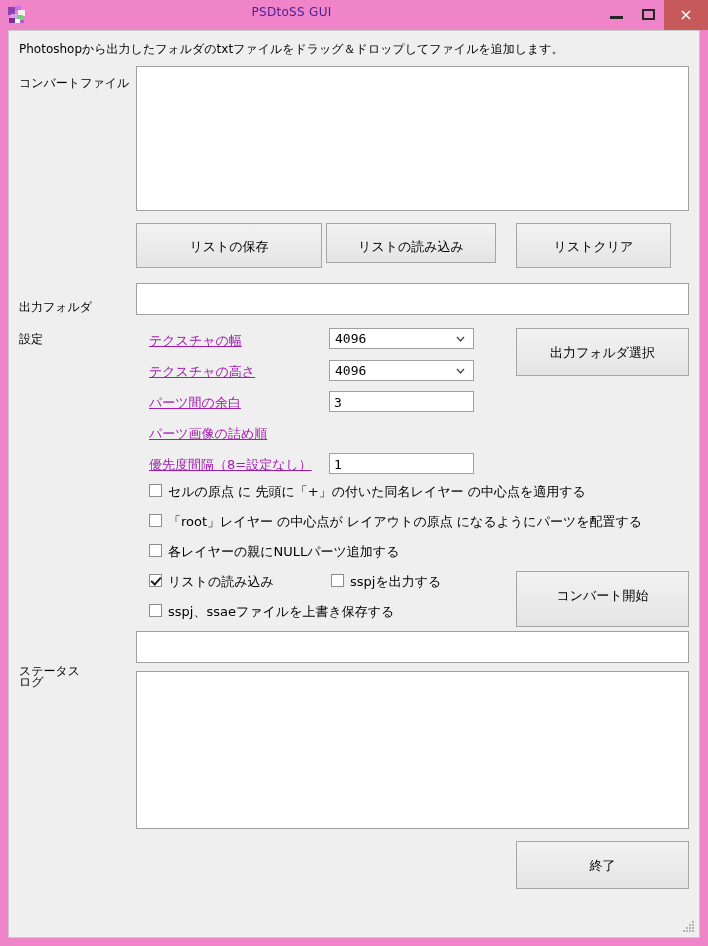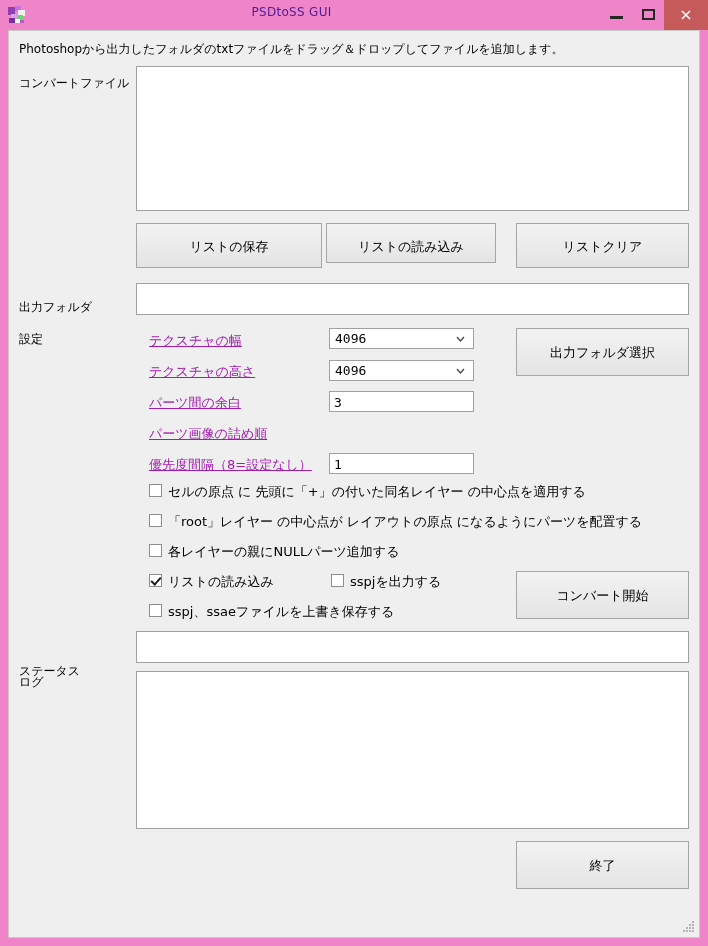--- a/index.html
+++ b/index.html
@@ -274,21 +274,21 @@
     <div class="label" style="left:10px; top:44px;">コンバートファイル</div>
 
     <div class="listbox" style="left:127px; top:35px; width:553px; height:145px;"></div>
 
     <div class="button" style="left:127px; top:192px; width:186px; height:45px; line-height:45px;">
       <span>リストの保存</span>
     </div>
     <div class="button" style="left:317px; top:192px; width:170px; height:40px; line-height:45px;">
       <span>リストの読み込み</span>
     </div>
-    <div class="button" style="left:507px; top:192px; width:173px; height:45px; line-height:45px;">
+    <div class="button" style="left:507px; top:192px; width:155px; height:45px; line-height:45px;">
       <span>リストクリア</span>
     </div>
 
     <div class="label" style="left:10px; top:268px;">出力フォルダ</div>
 
     <div class="textinput" style="left:127px; top:252px; width:553px; height:32px;"></div>
 
     <div class="label" style="left:10px; top:300px;">設定</div>
 
     <div class="sub-label" style="left:140px; top:301px;">テクスチャの幅</div>
@@ -342,21 +342,21 @@
     <div class="checkrow" style="left:322px; top:542px;">
       <span class="checkbox"></span>
       <span class="checklabel">sspjを出力する</span>
     </div>
 
     <div class="checkrow" style="left:140px; top:572px;">
       <span class="checkbox"></span>
       <span class="checklabel">sspj、ssaeファイルを上書き保存する</span>
     </div>
 
-    <div class="button" style="left:507px; top:540px; width:173px; height:48px; line-height:48px;">
+    <div class="button" style="left:507px; top:540px; width:173px; height:56px; line-height:48px;">
       <span>コンバート開始</span>
     </div>
 
     <div class="label" style="left:10px; top:632px;">ステータス</div>
     <div class="textinput" style="left:127px; top:600px; width:553px; height:32px;"></div>
 
     <div class="label" style="left:10px; top:643px;">ログ</div>
     <div class="textbox" style="left:127px; top:640px; width:553px; height:158px;"></div>
 
     <div class="button" style="left:507px; top:810px; width:173px; height:48px; line-height:48px;">

